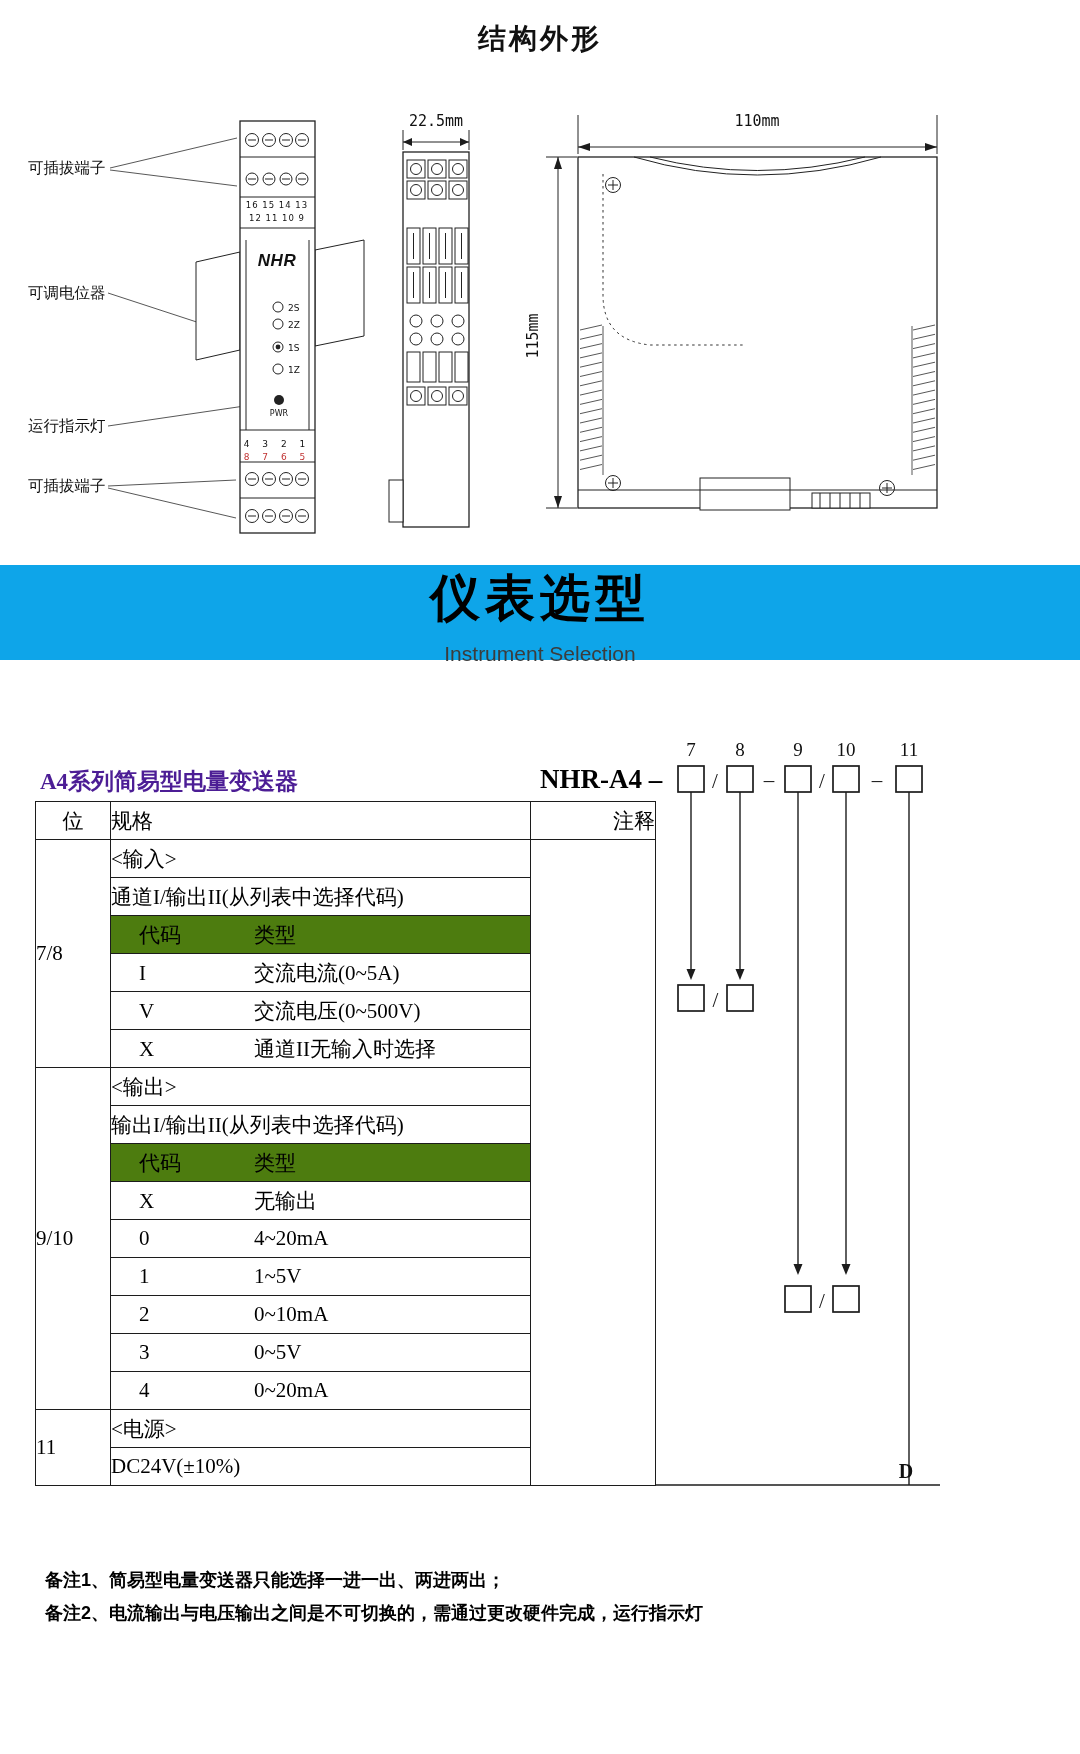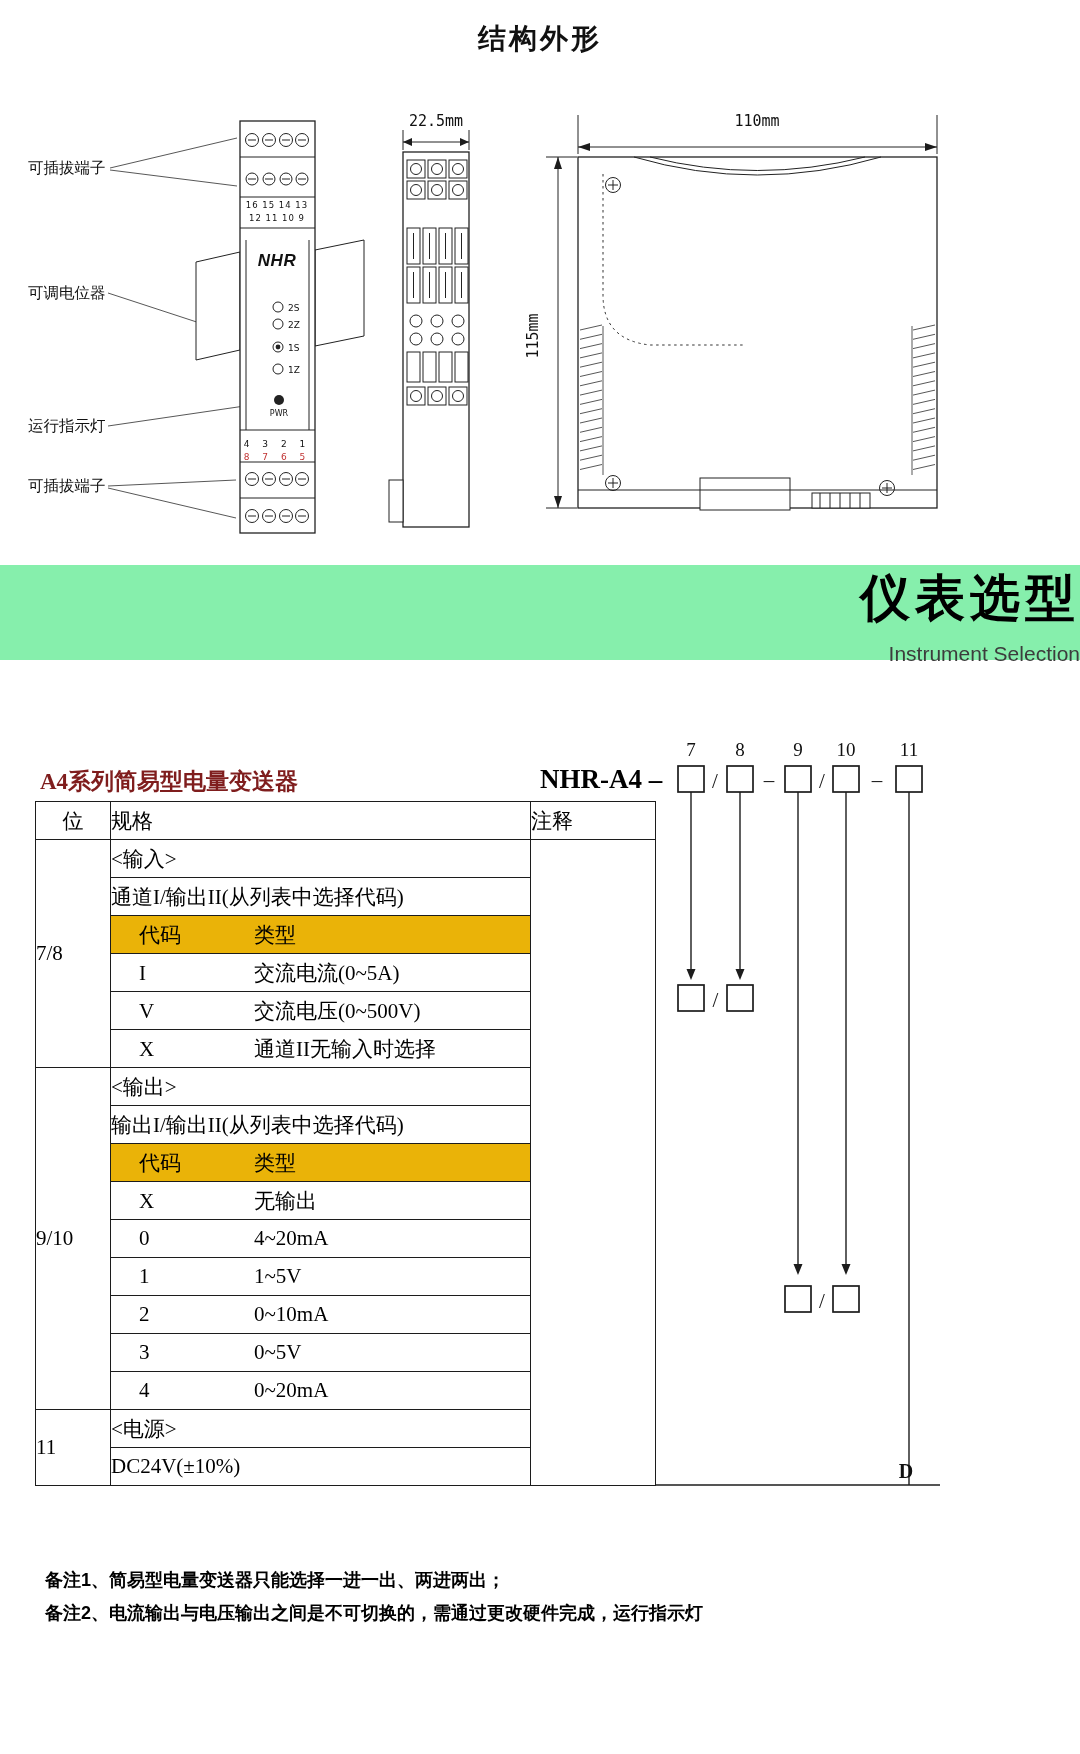--- a/index.html
+++ b/index.html
@@ -19,39 +19,39 @@
   .blk  { fill:#222; }
   .callout-text { font-family:"Liberation Sans",sans-serif; font-size:15.5px; fill:#111; font-weight:500; }
   .dim-text { font-family:"DejaVu Sans Mono",monospace; font-size:15px; fill:#111; }
   .small-num { font-family:"DejaVu Sans",sans-serif; font-size:8.5px; fill:#111; letter-spacing:1px; text-anchor:middle; }
   .wide-num  { font-family:"DejaVu Sans",sans-serif; font-size:9px;  fill:#111; letter-spacing:5px; text-anchor:middle; }
   .red-num   { fill:#c03232; }
   .ind-label { font-family:"DejaVu Sans",sans-serif; font-size:9px; fill:#111; }
   .pwr-label { font-family:"DejaVu Sans",sans-serif; font-size:8px; fill:#111; text-anchor:middle; }
   .brand-text{ font-family:"Liberation Sans",sans-serif; font-size:17px; font-weight:700; font-style:italic; letter-spacing:0.5px; fill:#111; text-anchor:middle; }
 
-  .banner { position:absolute; top:565px; left:0; width:1080px; height:95px; background:#86efac; text-align:right; }
+  .banner { position:absolute; top:565px; left:0; width:1080px; height:95px; background:#0ea5e9; text-align:center; }
   .banner-title { padding-top:6px; font-size:50px; font-weight:700; letter-spacing:5px; color:#000; line-height:1.1; }
   .banner-sub   { font-size:21px; color:#3c3c3c; margin-top:16px; }
 
   .product-name { position:absolute; left:40px; top:766px; font-family:"Liberation Serif",serif;
-    font-size:23px; font-weight:700; color:#7f1d1d; white-space:nowrap; }
+    font-size:23px; font-weight:700; color:#4c1d95; white-space:nowrap; }
   .model-prefix { position:absolute; left:540px; top:764px; font-family:"Liberation Serif",serif;
     font-size:27px; font-weight:700; color:#000; white-space:nowrap; }
 
   table.sel { position:absolute; left:35px; top:801px; border-collapse:collapse; table-layout:fixed;
     width:620px; font-family:"Liberation Serif",serif; font-size:21px; color:#000; }
   table.sel td { border:1.5px solid #1c1c1c; height:38px; padding:0; vertical-align:middle; overflow:visible; white-space:nowrap; }
   td.head-pos  { text-align:center; }
   td.head-spec { padding-left:10px; }
-  td.head-note { text-align:left; }
+  td.head-note { text-align:right; }
   td.pos-cell  { text-align:left; vertical-align:top; padding-top:5px; }
   td.spec-cell { padding-left:10px; }
   td.spec-cell .code { display:inline-block; width:115px; margin-left:28px; }
-  td.code-head { background:#eab308; }
+  td.code-head { background:#4d7c0f; }
   td.note-body-cell { background:#fff; }
 
   #selection-overlay { position:absolute; top:730px; left:0; pointer-events:none; }
   .digit { font-family:"Liberation Serif",serif; font-size:19px; fill:#111; text-anchor:middle; }
   .sep   { font-family:"Liberation Serif",serif; font-size:21px; fill:#111; text-anchor:middle; }
   .dcode { font-family:"Liberation Serif",serif; font-size:20px; font-weight:600; fill:#111; text-anchor:middle; }
   .abox  { fill:#fff; stroke:#1c1c1c; stroke-width:1.7; }
   .aline { stroke:#1c1c1c; stroke-width:1.4; fill:none; }
   .ahead { fill:#1c1c1c; }
 

